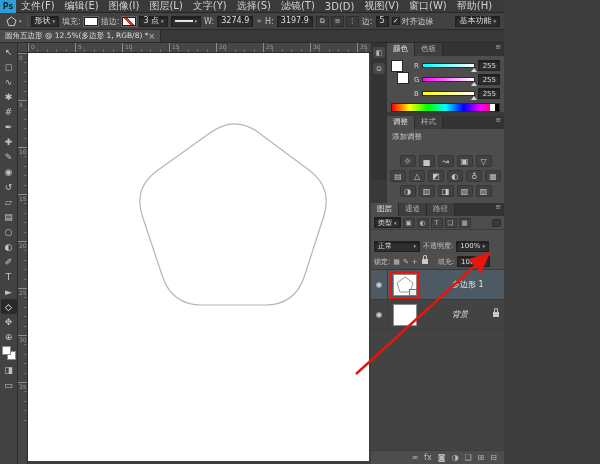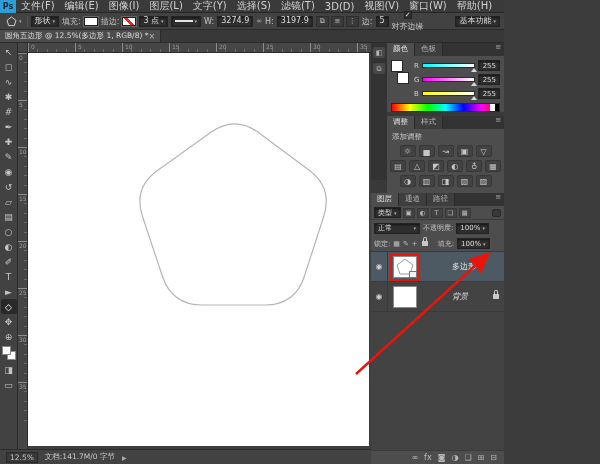--- a/index.html
+++ b/index.html
@@ -19,21 +19,21 @@
   .lbl { color:#c5c5c5; white-space:nowrap; }
   .field { background:#2e2e2e; border:1px solid #222; box-shadow:inset 0 1px 2px rgba(0,0,0,.5); color:#ddd; height:11px; line-height:10px; padding:0 3px; display:inline-flex; align-items:center; gap:2px; white-space:nowrap; }
   .caret { font-size:5px; color:#aaa; }
   .tool-preset { display:inline-flex; align-items:center; gap:2px; padding:0 2px; }
   .swatch { width:14px; height:9px; background:#fff; border:1px solid #1f1f1f; outline:1px solid #666; display:inline-block; }
   .strokesw { background:linear-gradient(45deg,#fff 42%,#d03327 42%,#d03327 58%,#fff 58%); }
   .line-sample { width:18px; height:2px; background:#e5e5e5; display:inline-block; }
   .linkico { font-size:7px; color:#b5b5b5; }
   .opicons { display:inline-flex; gap:2px; }
   .opicon { width:13px; height:11px; background:#3a3a3a; border:1px solid #2d2d2d; color:#c0c0c0; font-size:7px; display:inline-flex; align-items:center; justify-content:center; }
-  .checkbox { display:inline-flex; align-items:center; gap:2px;flex-direction:column; }
+  .checkbox { display:inline-flex; align-items:center; gap:2px; }
   .cb { width:8px; height:8px; background:#2e2e2e; border:1px solid #222; color:#ddd; font-size:7px; line-height:7px; text-align:center; }
   .cb::before { content:"✓"; }
   .spacer { flex:1; }
 
   
   .tabbar { height:13px; background:#383838; border-bottom:1px solid #2a2a2a; display:flex; }
   .doctab { background:#4c4c4c; border-right:1px solid #2a2a2a; color:#ddd; font-size:7.5px; display:flex; align-items:center; padding:0 5px; white-space:nowrap; }
   .tabclose { color:#bbb; font-size:8px; }
 
   
@@ -87,29 +87,29 @@
   .grad-r { background:linear-gradient(to right,#00ffff,#ffffff); }
   .grad-g { background:linear-gradient(to right,#ff00ff,#ffffff); }
   .grad-b { background:linear-gradient(to right,#ffff00,#ffffff); }
   .sthumb { position:absolute; right:-3px; bottom:-5px; width:0; height:0; border-left:3px solid transparent; border-right:3px solid transparent; border-bottom:4px solid #d8d8d8; }
   .sval { width:22px; justify-content:flex-end; }
   .spectrum { height:9px; margin:3px 4px 4px; border:1px solid #2a2a2a; position:relative; background:linear-gradient(to right,#ff0000,#ffff00,#00ff00,#00ffff,#0000ff,#ff00ff,#ff0000); }
   .spec-end { position:absolute; right:0; top:0; width:9px; height:100%; background:linear-gradient(to right,#fff 0 50%,#000 50%); }
   .color-wrap { background:#4d4d4d; }
 
   .adj-body { background:#4d4d4d; padding:2px 3px 3px; }
-  .adj-header { font-size:7.5px; color:#cacaca; margin:1px 0 3px 2px; }
+  .adj-header { font-size:7.5px; color:#cacaca; margin:1px 0 13px 2px; }
   .adj-row { display:flex; justify-content:center; gap:3px; margin-bottom:3px; }
   .adj-icon { width:16px; height:12px; background:#424242; border:1px solid #373737; border-radius:2px; color:#c6c6c6; font-size:8px; display:flex; align-items:center; justify-content:center; }
 
   .layers-panel { flex:1; display:flex; flex-direction:column; background:#4d4d4d; min-height:0; }
   .filter-row { height:14px; display:flex; align-items:center; gap:2px; padding:0 3px; font-size:7px; border-bottom:1px solid #3c3c3c; }
   .ficon { width:12px; height:10px; background:#424242; border:1px solid #373737; color:#b9b9b9; font-size:6.5px; display:inline-flex; align-items:center; justify-content:center; }
   .ftoggle { margin-left:auto; width:9px; height:8px; background:#383838; border:1px solid #2b2b2b; border-radius:2px; }
-  .blend-row { height:16px; display:flex; align-items:center; gap:3px; padding:0 3px; font-size:7px; }
+  .blend-row { height:16px; display:flex; align-items:center; gap:3px; padding:0 3px; font-size:7px;margin-top:8px; }
   .lock-row { height:15px; display:flex; align-items:center; gap:3px; padding:0 3px; font-size:7px; }
   .lockico { font-size:7px; color:#bdbdbd; }
   .lock { display:inline-block; width:6px; height:5px; background:#c9c9c9; position:relative; }
   .lock::before { content:""; position:absolute; top:-4px; left:1px; width:2px; height:3px; border:1px solid #c9c9c9; border-bottom:none; border-radius:2px 2px 0 0; }
   .layer-list { flex:1; background:#434343; border-top:1px solid #383838; min-height:0; }
   .layer-row { height:30px; display:flex; align-items:center; border-bottom:1px solid #3b3b3b; font-size:8px; color:#e0e0e0; padding-right:5px; }
   .layer-row.selected { background:#4d5963; }
   .eye-cell { width:17px; height:100%; border-right:1px solid #3b3b3b; display:flex; align-items:center; justify-content:center; }
   .eye { font-size:8px; color:#cfcfcf; }
   .thumb { width:24px; height:22px; background:#fff; border:1px solid #8a8a8a; position:relative; margin:0 7px 0 5px; }
@@ -266,25 +266,20 @@
               <span class="vtick">35</span>
             </div>
           <div class="canvas">
             <svg width="440" height="393" viewBox="0 0 440 393">
               <path d="M231.1 79.9 L280.9 117.1 Q305 135 295.7 163.5 L276.3 223.5 Q267 252 237 252 L174 252 Q144 252 134.5 223.5 L114.5 163.5 Q105 135 129.4 117.5 L182.6 79.5 Q207 62 231.1 79.9 Z" fill="#ffffff" stroke="#b5b5b5" stroke-width="1.2"></path>
             </svg>
           </div>
         </div>
       </div>
 
-      <div class="statusbar">
-        <span class="zoomfield">12.5%</span>
-        <span>文档:141.7M/0 字节</span>
-        <span class="status-arrow">▶</span>
-      </div>
     </div>
 
     <div class="dock">
       <div class="iconstrip">
 
       <span class="strip-icon">◧</span>
           <span class="strip-icon">⧉</span>
         </div>
 
       <div class="color-panel">

